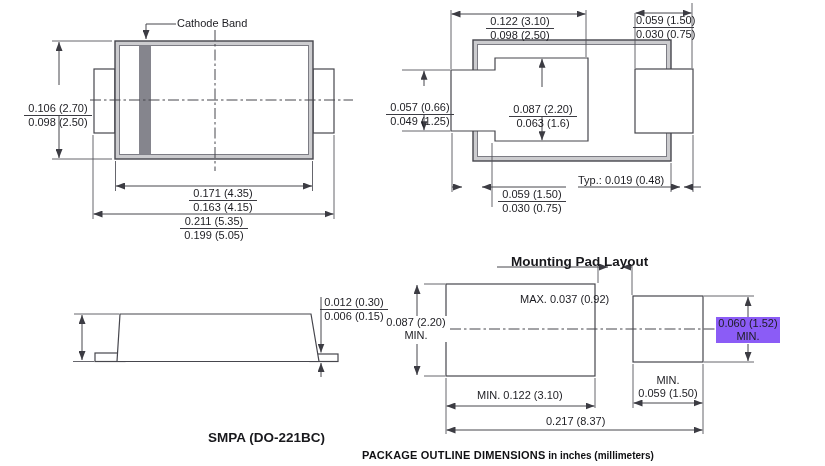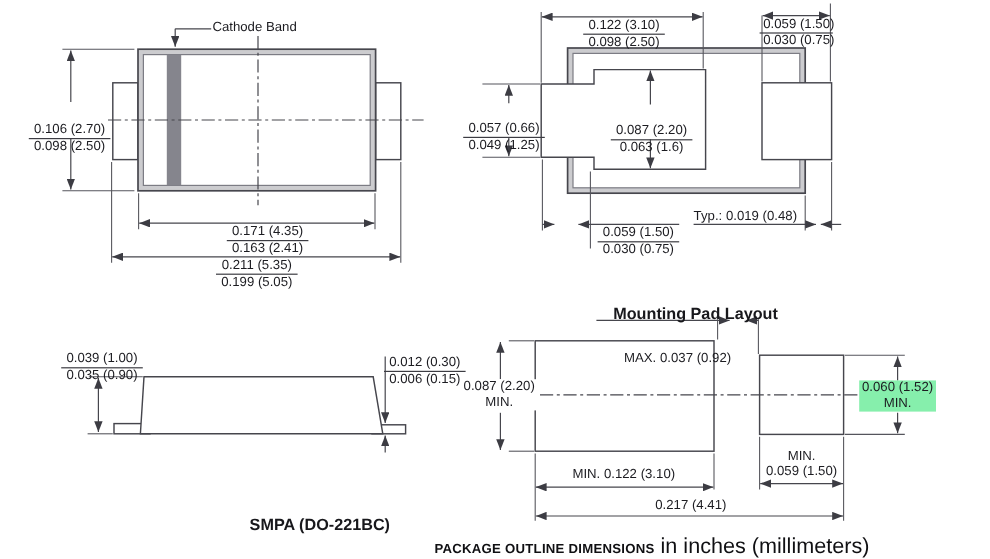--- a/index.html
+++ b/index.html
@@ -17,21 +17,21 @@
   .dim {
     position:absolute; font-size:11px; line-height:13px; text-align:center;
     white-space:nowrap; color:#1c1c21;
   }
   .dim .max { display:block; border-bottom:1.2px solid #3c3c43; padding:0 3px 0 3px;margin-top:14px; }
   .dim .min { display:block; padding:0 3px; }
   .dim .plain { display:block; padding:0 2px; }
   .viewTitle { position:absolute; font-size:13.5px; font-weight:bold; white-space:nowrap; color:#18181c;margin-top:24px; }
   #caption { position:absolute; left:362px; top:445px; white-space:nowrap; color:#101013; }
   #caption .cap-bold { font-size:11px; font-weight:bold; letter-spacing:0.2px; }
-  #caption .cap-rest { font-size:18px; font-weight:normal; }
+  #caption .cap-rest { font-size:10px; font-weight:bold; }
 </style>
 </head>
 <body>
 
 <div id="canvas">
 
   <svg class="linework" width="825" height="466" viewBox="0 0 825 466">
     <defs>
       <marker id="arr" markerUnits="userSpaceOnUse" markerWidth="9" markerHeight="7" refX="9" refY="3.5" orient="auto-start-reverse">
         <path d="M0,0 L9,3.5 L0,7 Z" fill="#3c3c43"></path>
@@ -148,21 +148,21 @@
 
   <div class="dim" style="left:177px; top:17px;">Cathode Band</div>
 
   <div class="dim" style="left:24px; top:88px; width:68px;">
     <span class="max">0.106 (2.70)</span>
     <span class="min">0.098 (2.50)</span>
   </div>
 
   <div class="dim" style="left:189px; top:173px; width:68px;">
     <span class="max">0.171 (4.35)</span>
-    <span class="min">0.163 (2.41)</span>
+    <span class="min">0.163 (4.15)</span>
   </div>
 
   <div class="dim" style="left:180px; top:201px; width:68px;">
     <span class="max">0.211 (5.35)</span>
     <span class="min">0.199 (5.05)</span>
   </div>
 
   <div class="dim" style="left:486px; top:1px; width:68px;">
     <span class="max">0.122 (3.10)</span>
     <span class="min">0.098 (2.50)</span>
@@ -183,52 +183,48 @@
     <span class="min">0.063 (1.6)</span>
   </div>
 
   <div class="dim" style="left:498px; top:174px; width:68px;">
     <span class="max">0.059 (1.50)</span>
     <span class="min">0.030 (0.75)</span>
   </div>
 
   <div class="dim" style="left:578px; top:174px;text-align:right;">Typ.: 0.019 (0.48)</div>
 
-  <div class="dim" style="left:51px; top:279px; width:68px;">
-    <span class="max">0.039 (1.00)</span>
-    <span class="min">0.035 (0.90)</span>
-  </div>
 
   <div class="dim" style="left:320px; top:282px; width:68px;">
     <span class="max">0.012 (0.30)</span>
     <span class="min">0.006 (0.15)</span>
   </div>
 
   <div class="viewTitle" style="left:208px; top:406px;text-align:right;">SMPA (DO-221BC)</div>
 
   <div class="viewTitle" style="left:511px; top:230px;">Mounting Pad Layout</div>
 
   <div class="dim" style="left:520px; top:253px;margin-top:40px;">MAX. 0.037 (0.92)</div>
 
   <div class="dim" style="left:384px; top:316px; width:64px; background:#fff;">
     <span class="plain">0.087 (2.20)</span>
     <span class="plain">MIN.</span>
   </div>
 
-  <div class="dim" style="left:716px; top:317px; width:64px; background:#86efac;">
+  <div class="dim" style="left:716px; top:317px; width:64px; background:#8b5cf6;">
     <span class="plain">0.060 (1.52)</span>
     <span class="plain">MIN.</span>
   </div>
 
   <div class="dim" style="left:634px; top:374px; width:68px;">
     <span class="plain">MIN.</span>
     <span class="plain">0.059 (1.50)</span>
   </div>
 
   <div class="dim" style="left:477px; top:389px;">MIN. 0.122 (3.10)</div>
 
-  <div class="dim" style="left:546px; top:415px;">0.217 (4.41)</div>
+  <div class="dim" style="left:546px; top:415px;">0.217 (8.37)</div>
 
   <div id="caption">
     <span class="cap-bold">PACKAGE OUTLINE DIMENSIONS</span><span class="cap-rest"> in inches (millimeters)</span>
   </div>
 
 </div>
 
 </body></html>

